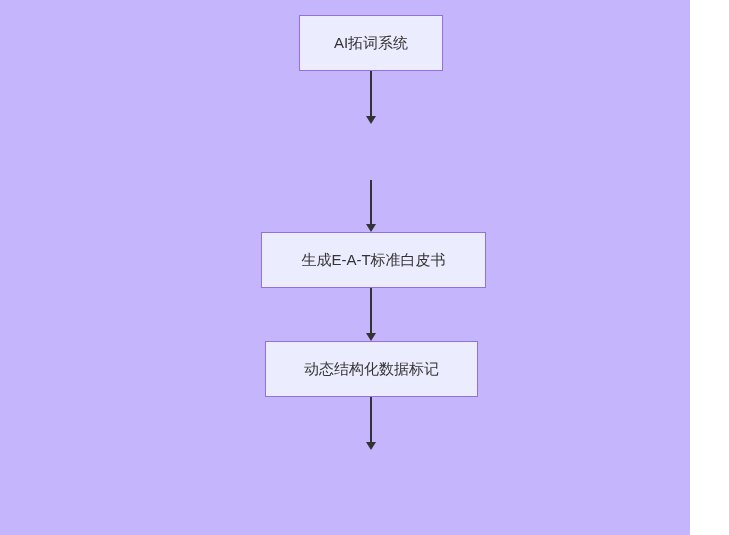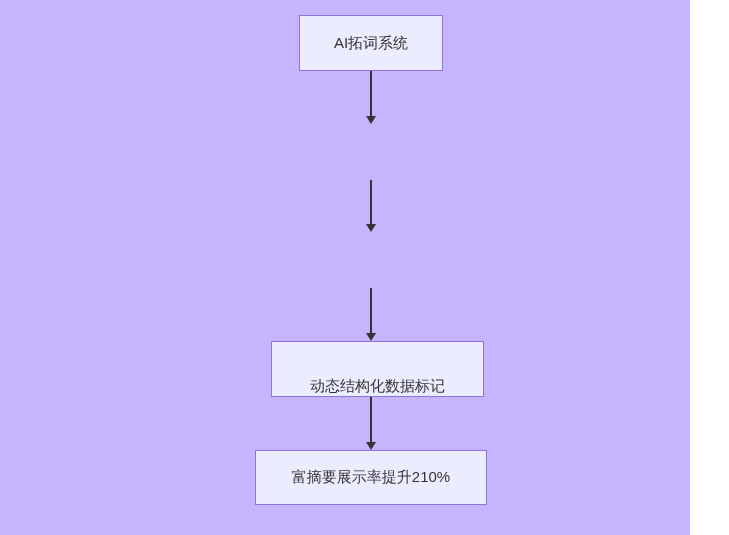--- a/index.html
+++ b/index.html
@@ -48,21 +48,21 @@
     width: 0;
     height: 0;
     border-left: 5px solid transparent;
     border-right: 5px solid transparent;
     border-top: 8px solid #333333;
   }
   
   #node-1 { left: 299px; top: 15px;  width: 144px; height: 56px; }
   #node-2 { left: 276px; top: 124px; width: 191px; height: 56px; }
   #node-3 { left: 261px; top: 232px; width: 225px; height: 56px; }
-  #node-4 { left: 271px; top: 341px; width: 213px; height: 56px; align-items: flex-end; }
+  #node-4 { left: 265px; top: 341px; width: 213px; height: 56px; }
   #node-5 { left: 255px; top: 450px; width: 232px; height: 55px; }
   
   #arrow-1 { left: 371px; top: 71px;  height: 53px; }
   #arrow-2 { left: 371px; top: 180px; height: 52px; }
   #arrow-3 { left: 371px; top: 288px; height: 53px; }
   #arrow-4 { left: 371px; top: 397px; height: 53px; }
   .flow-arrow .shaft { height: calc(100% - 7px); }
 </style>
 </head>
 <body>
@@ -77,32 +77,32 @@
     <div class="shaft"></div>
     <div class="head"></div>
   </div>
 
 
   <div class="flow-arrow" id="arrow-2">
     <div class="shaft"></div>
     <div class="head"></div>
   </div>
 
+  <div class="flow-node" id="node-3">
+    <span>生成E-A-T标准白皮书</span>
+  </div>
 
   <div class="flow-arrow" id="arrow-3">
     <div class="shaft"></div>
     <div class="head"></div>
   </div>
 
   <div class="flow-node" id="node-4">
     <span>动态结构化数据标记</span>
   </div>
 
   <div class="flow-arrow" id="arrow-4">
     <div class="shaft"></div>
     <div class="head"></div>
   </div>
 
-  <div class="flow-node" id="node-5">
-    <span>富摘要展示率提升210%</span>
-  </div>
 
 </div>
 
 </body></html>

